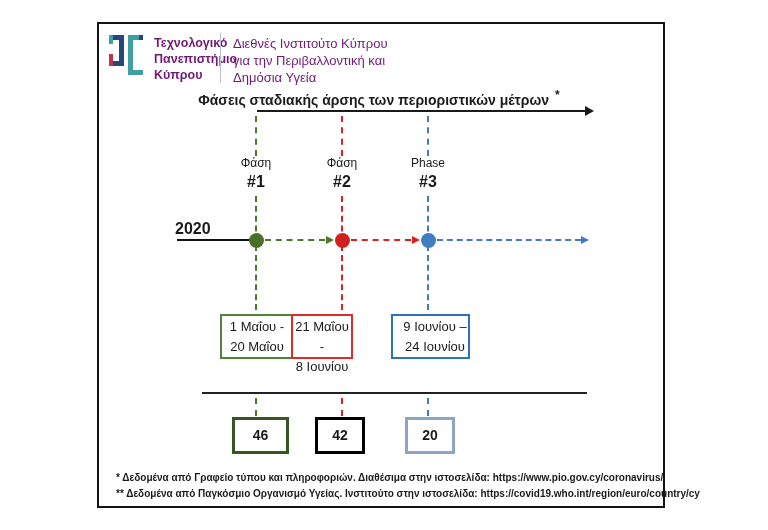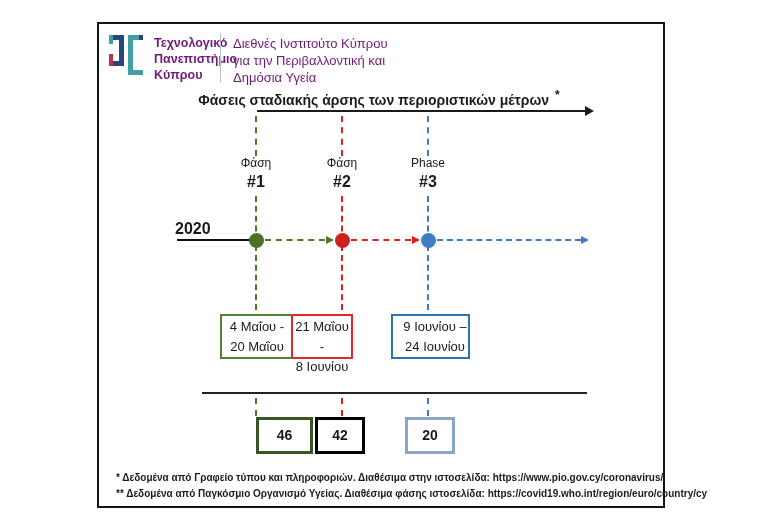--- a/index.html
+++ b/index.html
@@ -65,21 +65,21 @@
   .datebox { position:absolute; top:290px; height:45px; text-align:center;
     font-size:13px; line-height:20px; padding-top:1px; background:#fff; }
   .db1 { left:121px; width:74px; border:2px solid #538135; }
   .db2 { left:192px; width:62px; border:2px solid #e02a2a; }
   .db3 { left:292px; width:79px; border:2px solid #2e74b5;padding-left:9px; }
   .datebox span { display:block; }
 
   
   .numbox { position:absolute; top:393px; height:37px; text-align:center;
     font-size:14px; font-weight:bold; line-height:30px; background:#fff; }
-  .nb1 { left:133px; width:57px; border:3px solid #375623;margin-left:24px; }
+  .nb1 { left:133px; width:57px; border:3px solid #375623; }
   .nb2 { left:216px; width:50px; border:3px solid #000000; }
   .nb3 { left:306px; width:50px; border:3px solid #8aa5c6; }
 
   
   .fnotes { position:absolute; left:17px; top:446px; font-size:10px; font-weight:bold;
     line-height:16px; white-space:nowrap; }
 </style>
 </head>
 <body>
 
@@ -140,21 +140,21 @@
   <div class="dot d2"></div>
   <div class="dot d3"></div>
   <div class="harrow ha1"></div>
   <div class="hhead hh1"></div>
   <div class="harrow ha2"></div>
   <div class="hhead hh2"></div>
   <div class="harrow ha3"></div>
   <div class="hhead hh3"></div>
 
   <div class="datebox db1">
-    <span>4 Μαΐου -</span>
+    <span>1 Μαΐου -</span>
     <span>20 Μαΐου</span>
   </div>
   <div class="datebox db2">
     <span>21 Μαΐου -</span>
     <span>8 Ιουνίου</span>
   </div>
   <div class="datebox db3">
     <span>9 Ιουνίου –</span>
     <span>24 Ιουνίου</span>
   </div>
@@ -162,16 +162,16 @@
   <div class="line2"></div>
   <div class="vseg c-green s1"></div>
   <div class="vseg c-red s2"></div>
   <div class="vseg c-blue s3"></div>
   <div class="numbox nb1">46</div>
   <div class="numbox nb2">42</div>
   <div class="numbox nb3">20</div>
 
   <div class="fnotes">
     <div>* Δεδομένα από Γραφείο τύπου και πληροφοριών. Διαθέσιμα στην ιστοσελίδα: https://www.pio.gov.cy/coronavirus/</div>
-    <div>** Δεδομένα από Παγκόσμιο Οργανισμό Υγείας. Διαθέσιμα φάσης ιστοσελίδα: https://covid19.who.int/region/euro/country/cy</div>
+    <div>** Δεδομένα από Παγκόσμιο Οργανισμό Υγείας. Ινστιτούτο στην ιστοσελίδα: https://covid19.who.int/region/euro/country/cy</div>
   </div>
 
 </div>
 
 </body></html>

